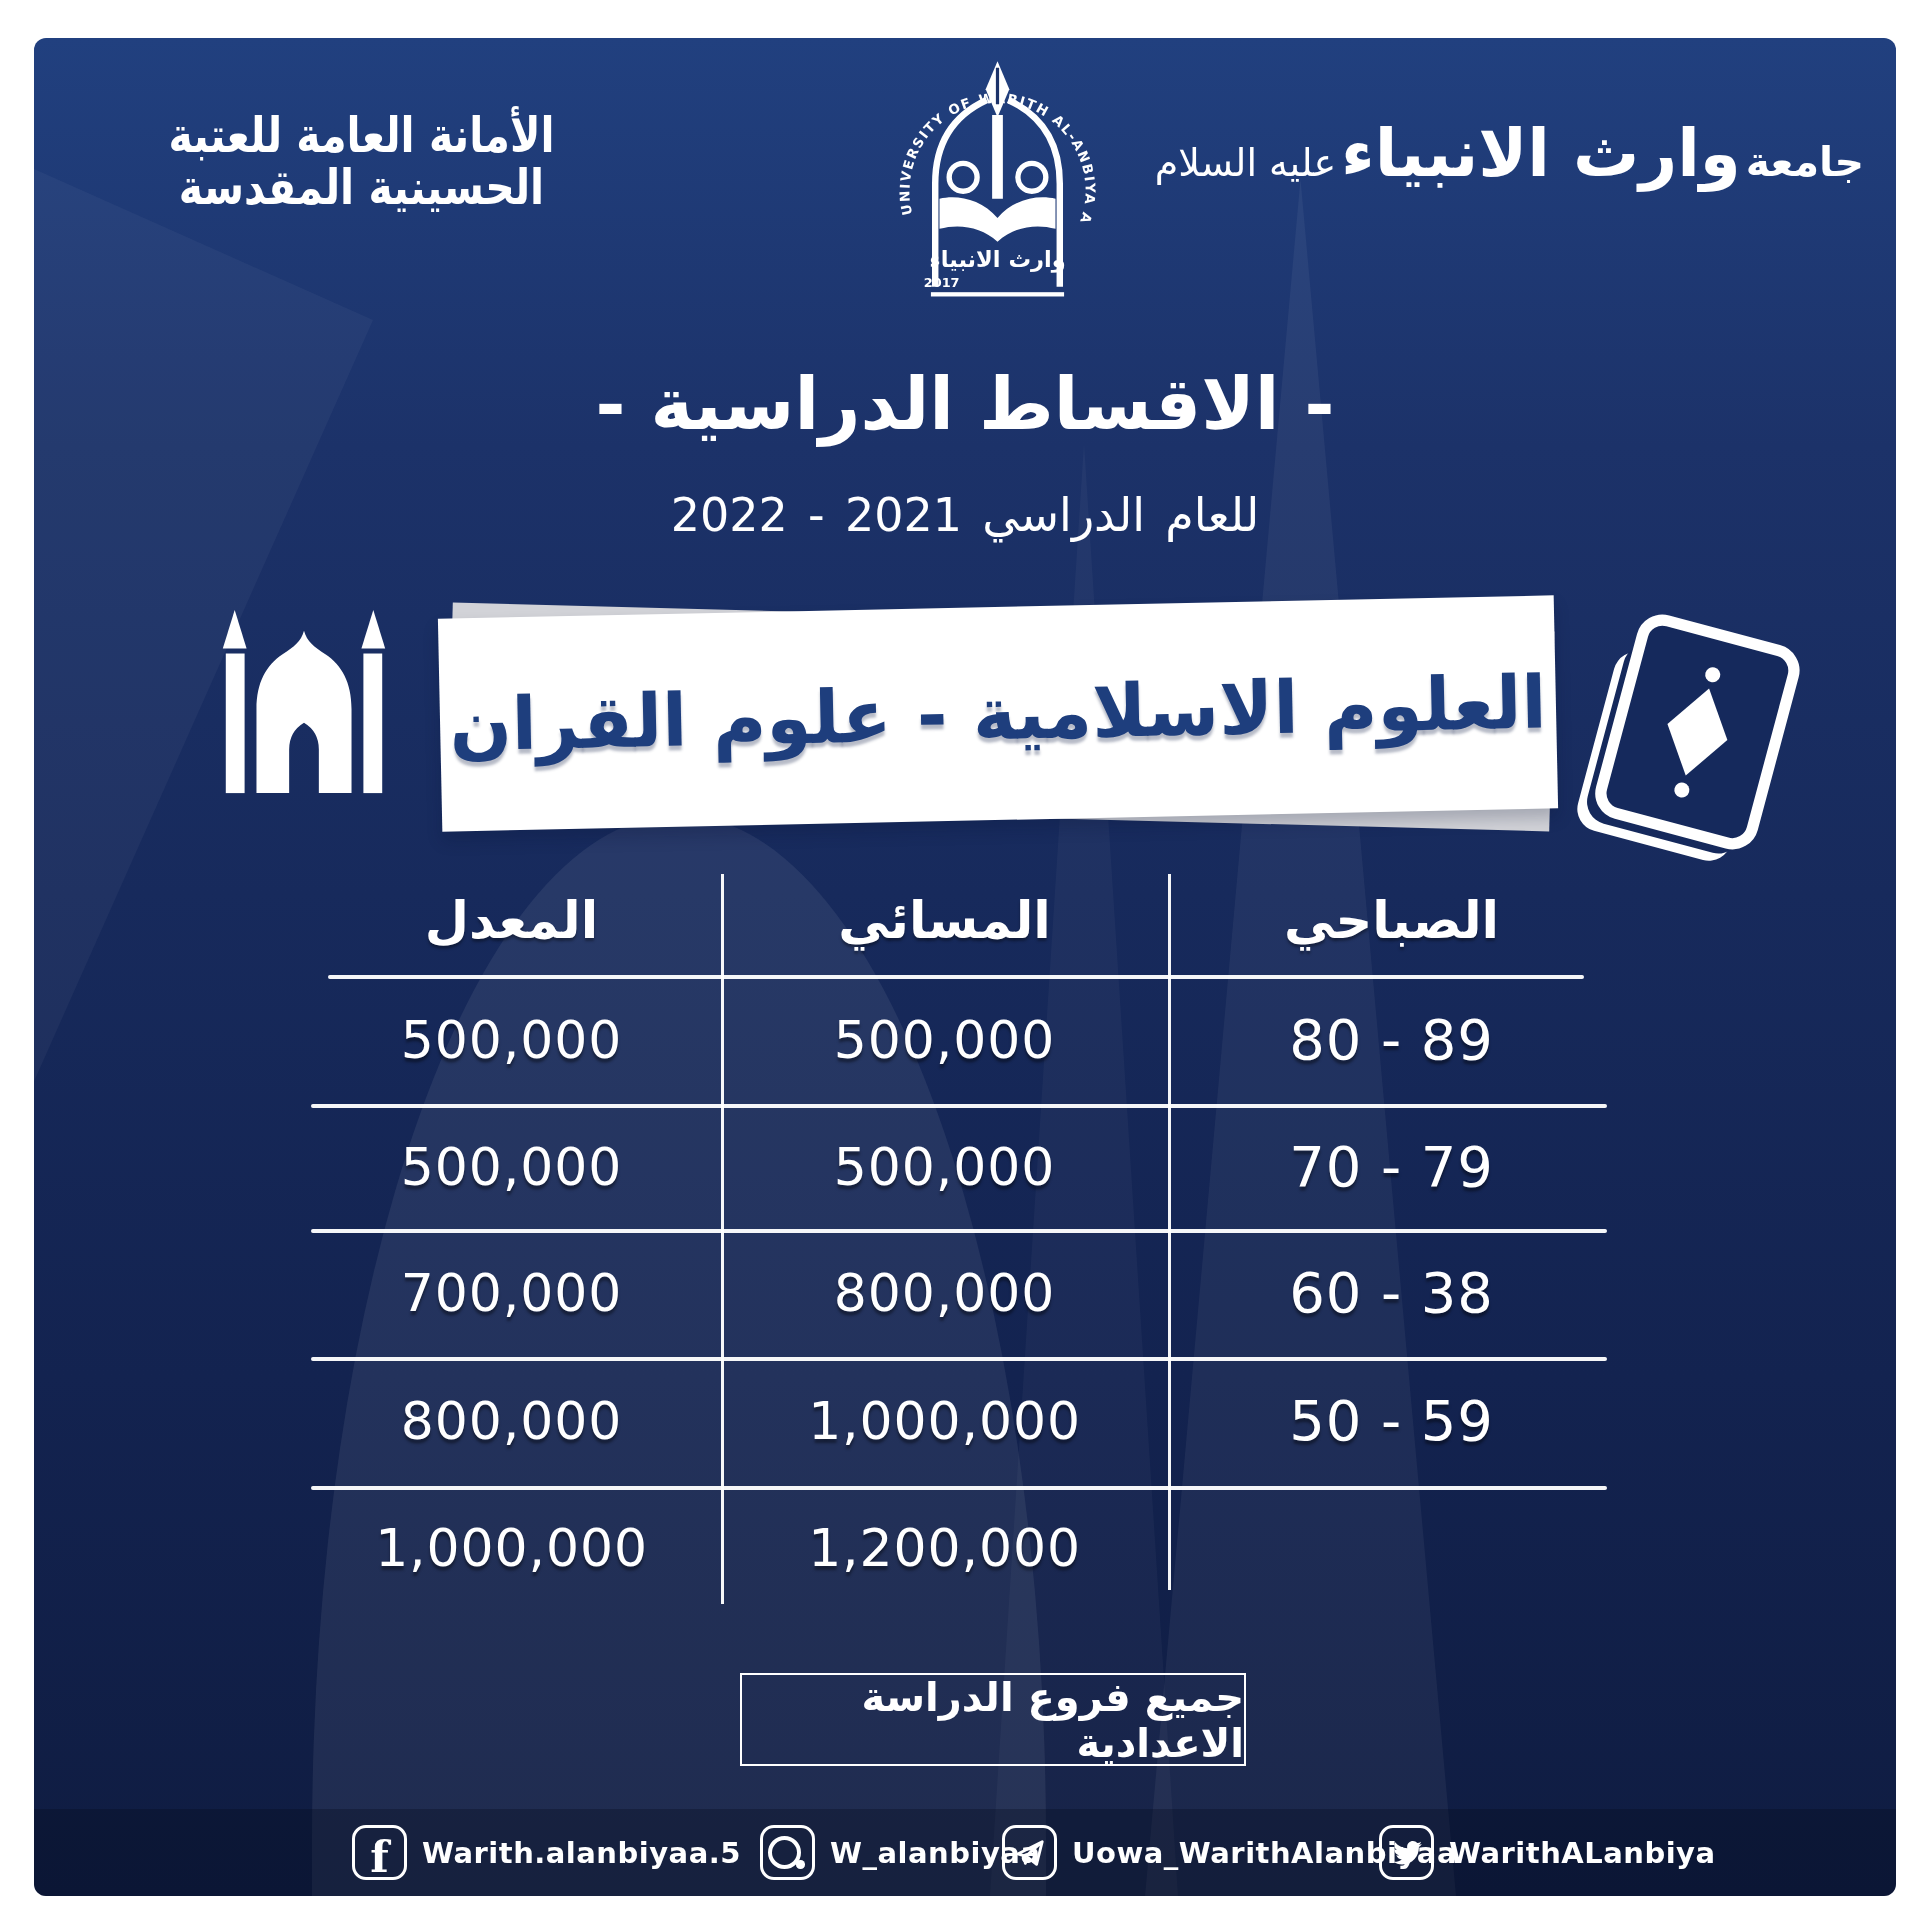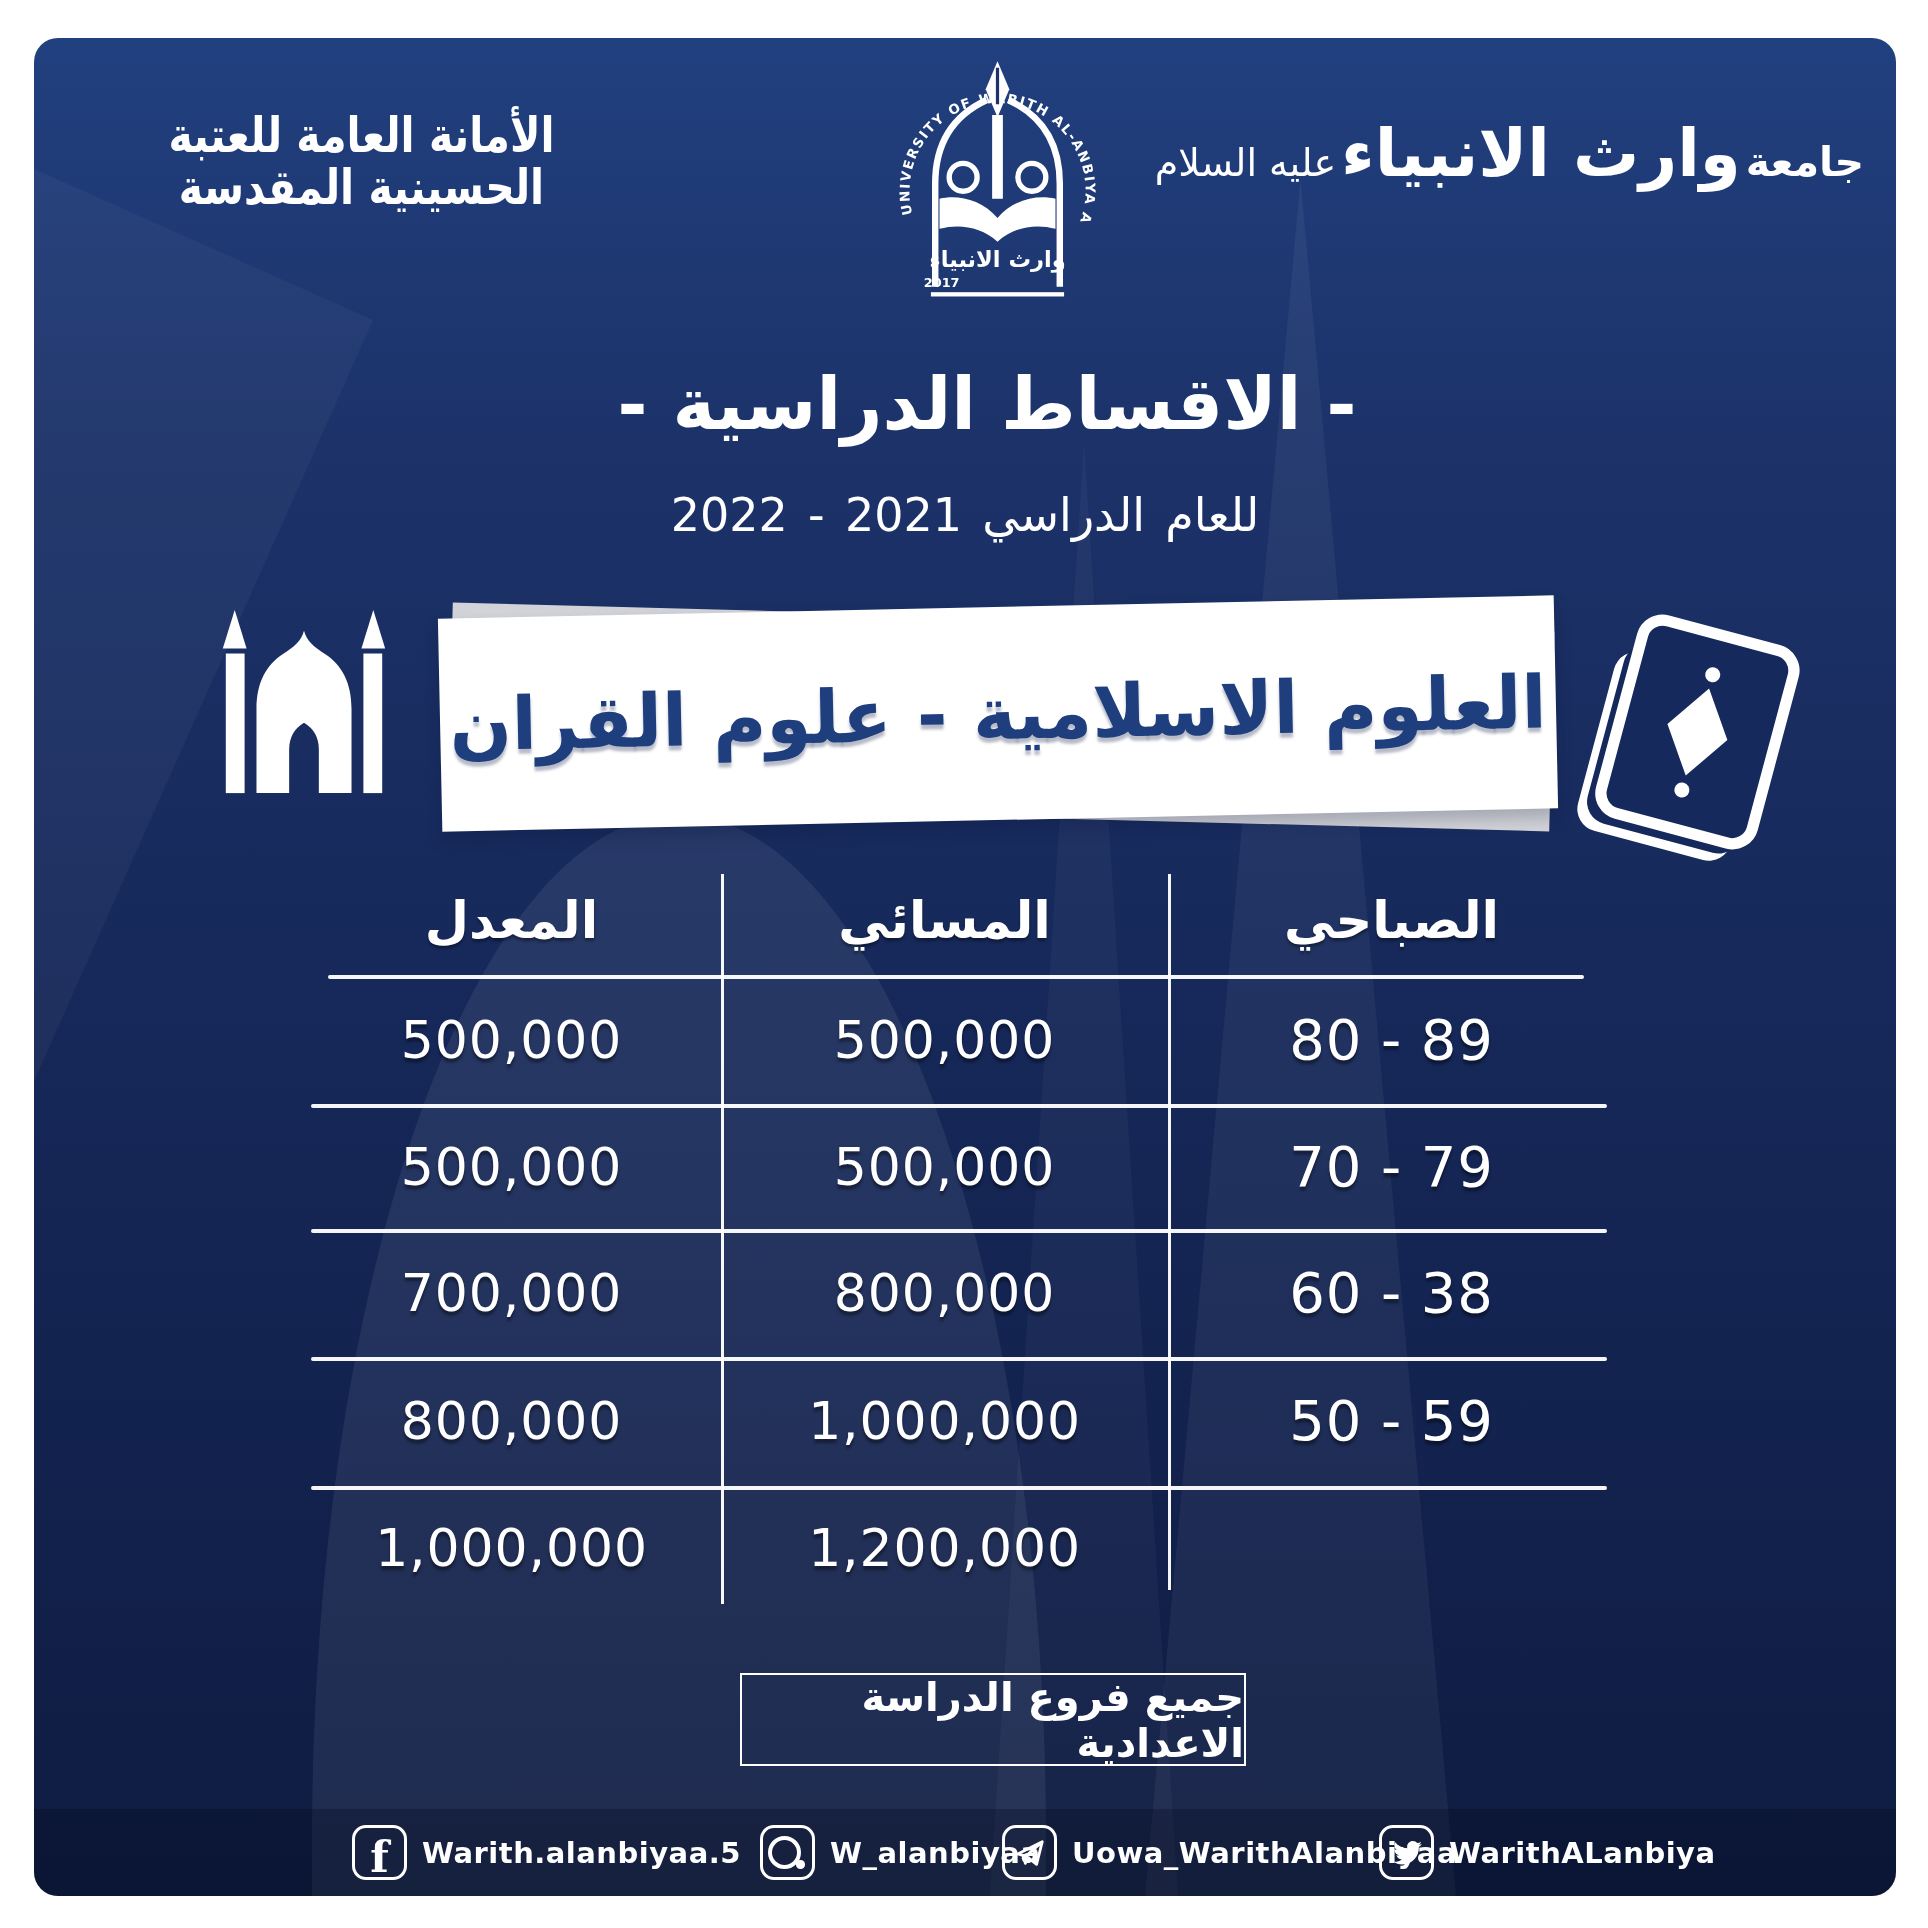--- a/index.html
+++ b/index.html
@@ -1,18 +1,18 @@
 <!DOCTYPE html>
 <html lang="ar" style="font-size:15px"><head>
 <meta charset="utf-8">
 <style>
   html,body{margin:0;padding:0;width:1928px;height:1928px;background:#ffffff;
     font-family:"DejaVu Sans",sans-serif;overflow:hidden;}
   .card{position:absolute;left:34px;top:38px;width:1862px;height:1858px;
-    border-radius:24px;overflow:hidden;
+    border-radius:12px;overflow:hidden;
     background:linear-gradient(180deg,#21407f 0%,#1c3269 22%,#172a5c 46%,#132350 72%,#0f1c41 100%);}
   
   .wm{position:absolute;pointer-events:none;}
   .wm-spike-a{left:1111px;top:141px;width:311px;height:1717px;
     background:rgba(255,255,255,0.05);clip-path:polygon(50% 0,100% 100%,0 100%);}
   .wm-spike-b{left:956px;top:405px;width:188px;height:1453px;
     background:rgba(255,255,255,0.035);clip-path:polygon(50% 0,100% 100%,0 100%);}
   .wm-dome{left:278px;top:777px;width:734px;height:1081px;
     background:rgba(255,255,255,0.07);border-radius:50% 50% 0 0 / 95% 95% 0 0;}
   .wm-diag{left:-245px;top:282px;width:584px;height:2072px;
@@ -22,21 +22,21 @@
     display:flex;align-items:center;justify-content:center;text-align:center;
     color:#fff;font-weight:bold;font-size:41px;line-height:1.05;direction:rtl;
     transform:scaleY(1.18);}
   .uni-title{position:absolute;right:32px;top:77px;direction:rtl;color:#fff;white-space:nowrap;margin-left:44px;}
   .uni-title .pre{font-size:41px;font-weight:600;}
   .uni-title .big{font-size:66px;font-weight:bold;letter-spacing:-0.9px;}
   .uni-title .suf{font-size:38px;font-weight:500;}
   .logo{position:absolute;left:845px;top:19px;width:237px;height:247px;}
   
   .main-title{position:absolute;left:0;width:100%;top:324px;text-align:center;direction:rtl;
-    color:#fff;font-size:72px;font-weight:bold;padding-left:22px;}
+    color:#fff;font-size:72px;font-weight:bold;}
   .sub-title{position:absolute;left:0;width:100%;top:450px;text-align:center;direction:rtl;
     color:#fff;font-size:46px;font-weight:500;word-spacing:5.6px;}
   
   .banner{position:absolute;left:395px;top:554px;width:1144px;height:247px;}
   .banner-shadow{position:absolute;left:21px;top:24.5px;width:1102px;height:200px;
     background:#d2d3d8;transform:rotate(1.5deg);}
   .banner-white{position:absolute;left:11.3px;top:15px;width:1116px;height:213px;background:#fff;
     transform:rotate(-1.2deg);box-shadow:0 9.4px 15px rgba(10,20,50,0.22);
     display:flex;align-items:center;justify-content:center;}
   .banner-white span{direction:rtl;color:#1e3e7d;font-size:73px;font-weight:bold;

